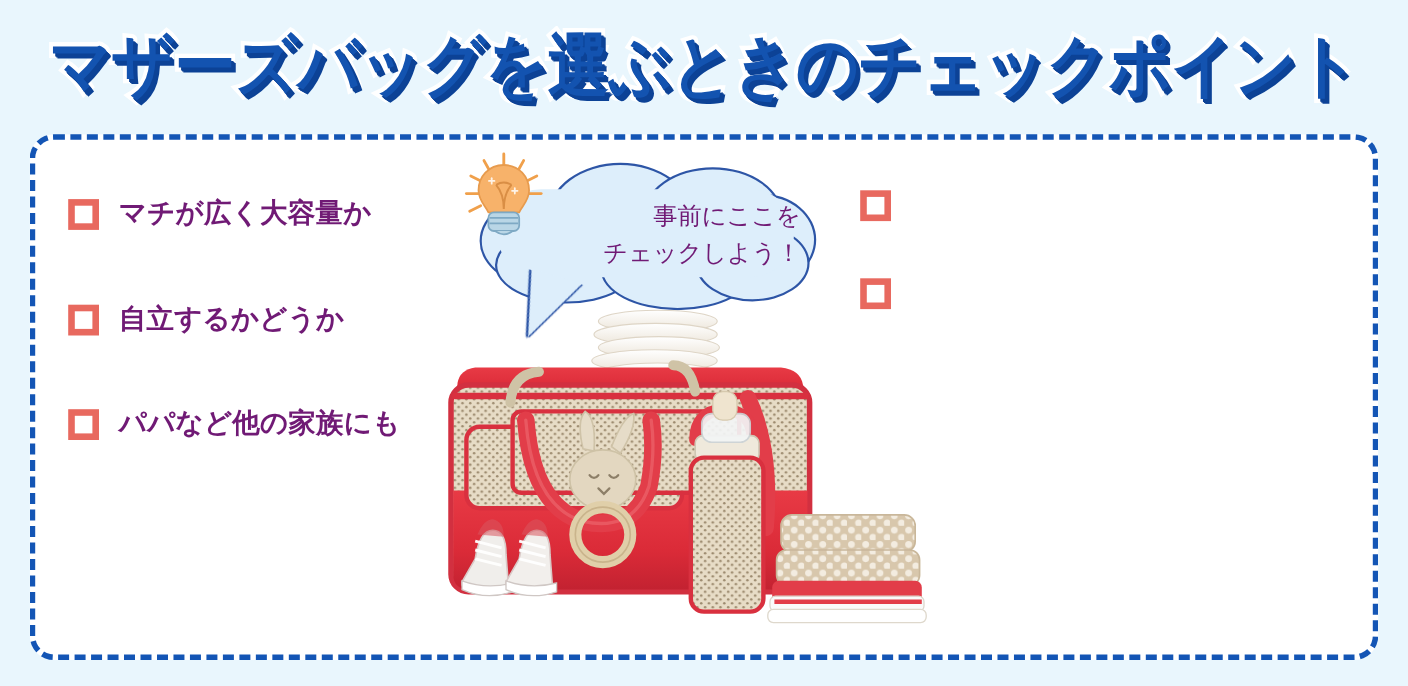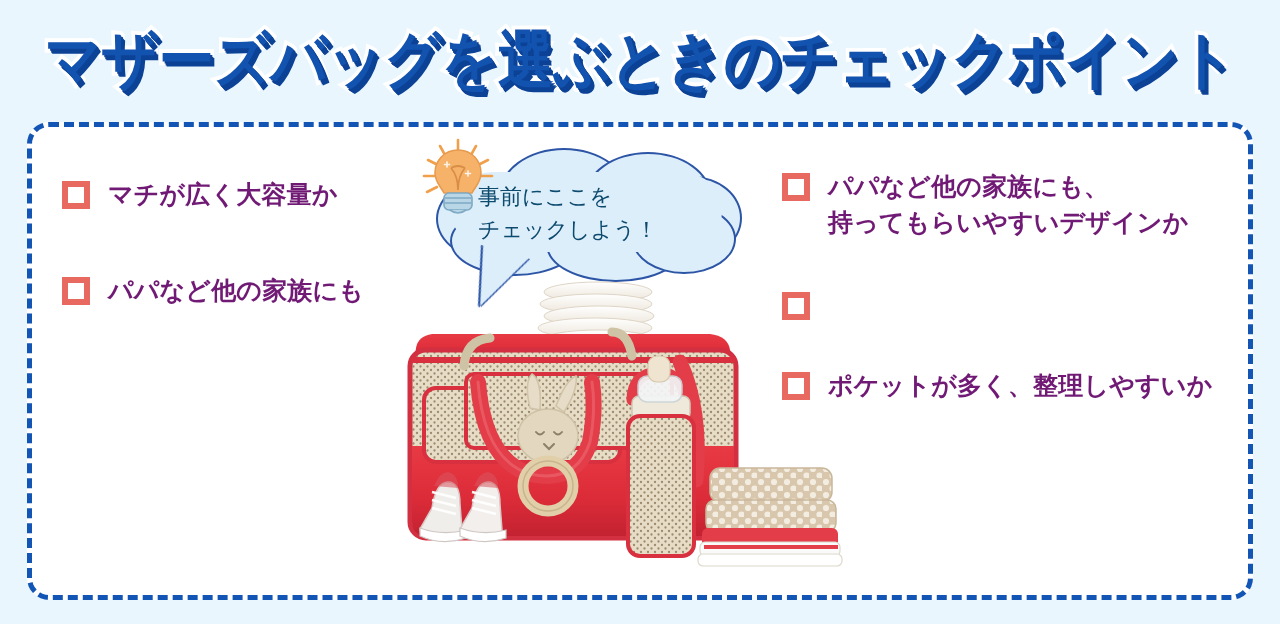--- a/index.html
+++ b/index.html
@@ -143,24 +143,24 @@
     border-top: 60px solid #ddeefb;
     transform: rotate(16deg);
     filter: drop-shadow(-1.5px 1px 0 #2d55a6) drop-shadow(1.5px 1px 0 #2d55a6);
     z-index: 1;
   }
   .bubble-text {
     position: absolute;
     left: 52px;
     top: 34px;
     width: 250px;
-    text-align: left;
+    text-align: right;
     font-size: 22px;
     font-weight: 500;
-    color: #0c4a6e;
+    color: #701a75;
     line-height: 1.52;
     white-space: pre-line;
     z-index: 4;
   }
 
   
   .bulb {
     position: absolute;
     left: 8px;
     top: 2px;
@@ -190,44 +190,42 @@
 
   <div class="frame">
 
     <div class="col col-left">
 
       <div class="check-row">
         <span class="checkbox"></span>
         <span class="check-label">マチが広く大容量か</span>
       </div>
 
+      <div class="check-row">
+        <span class="checkbox"></span>
+        <span class="check-label">自立するかどうか</span>
+      </div>
 
       <div class="check-row">
         <span class="checkbox"></span>
         <span class="check-label">パパなど他の家族にも</span>
       </div>
 
     </div>
 
     <div class="col col-right">
 
       <div class="check-row">
         <span class="checkbox"></span>
-        <span class="check-label">パパなど他の家族にも、
-持ってもらいやすいデザインか</span>
-      </div>
-
-      <div class="check-row">
-        <span class="checkbox"></span>
-      </div>
-
-      <div class="check-row">
-        <span class="checkbox"></span>
-        <span class="check-label">ポケットが多く、整理しやすいか</span>
-      </div>
+      </div>
+
+      <div class="check-row">
+        <span class="checkbox"></span>
+      </div>
+
 
     </div>
   </div>
 
   <div class="photo">
     <svg width="480" height="308" viewBox="0 0 480 308" xmlns="http://www.w3.org/2000/svg">
       <defs>
         <pattern id="dots" width="7" height="7" patternUnits="userSpaceOnUse">
           <rect width="7" height="7" fill="#e7dcc6"></rect>
           <circle cx="2" cy="2" r="1.15" fill="#9c8a6e"></circle>

